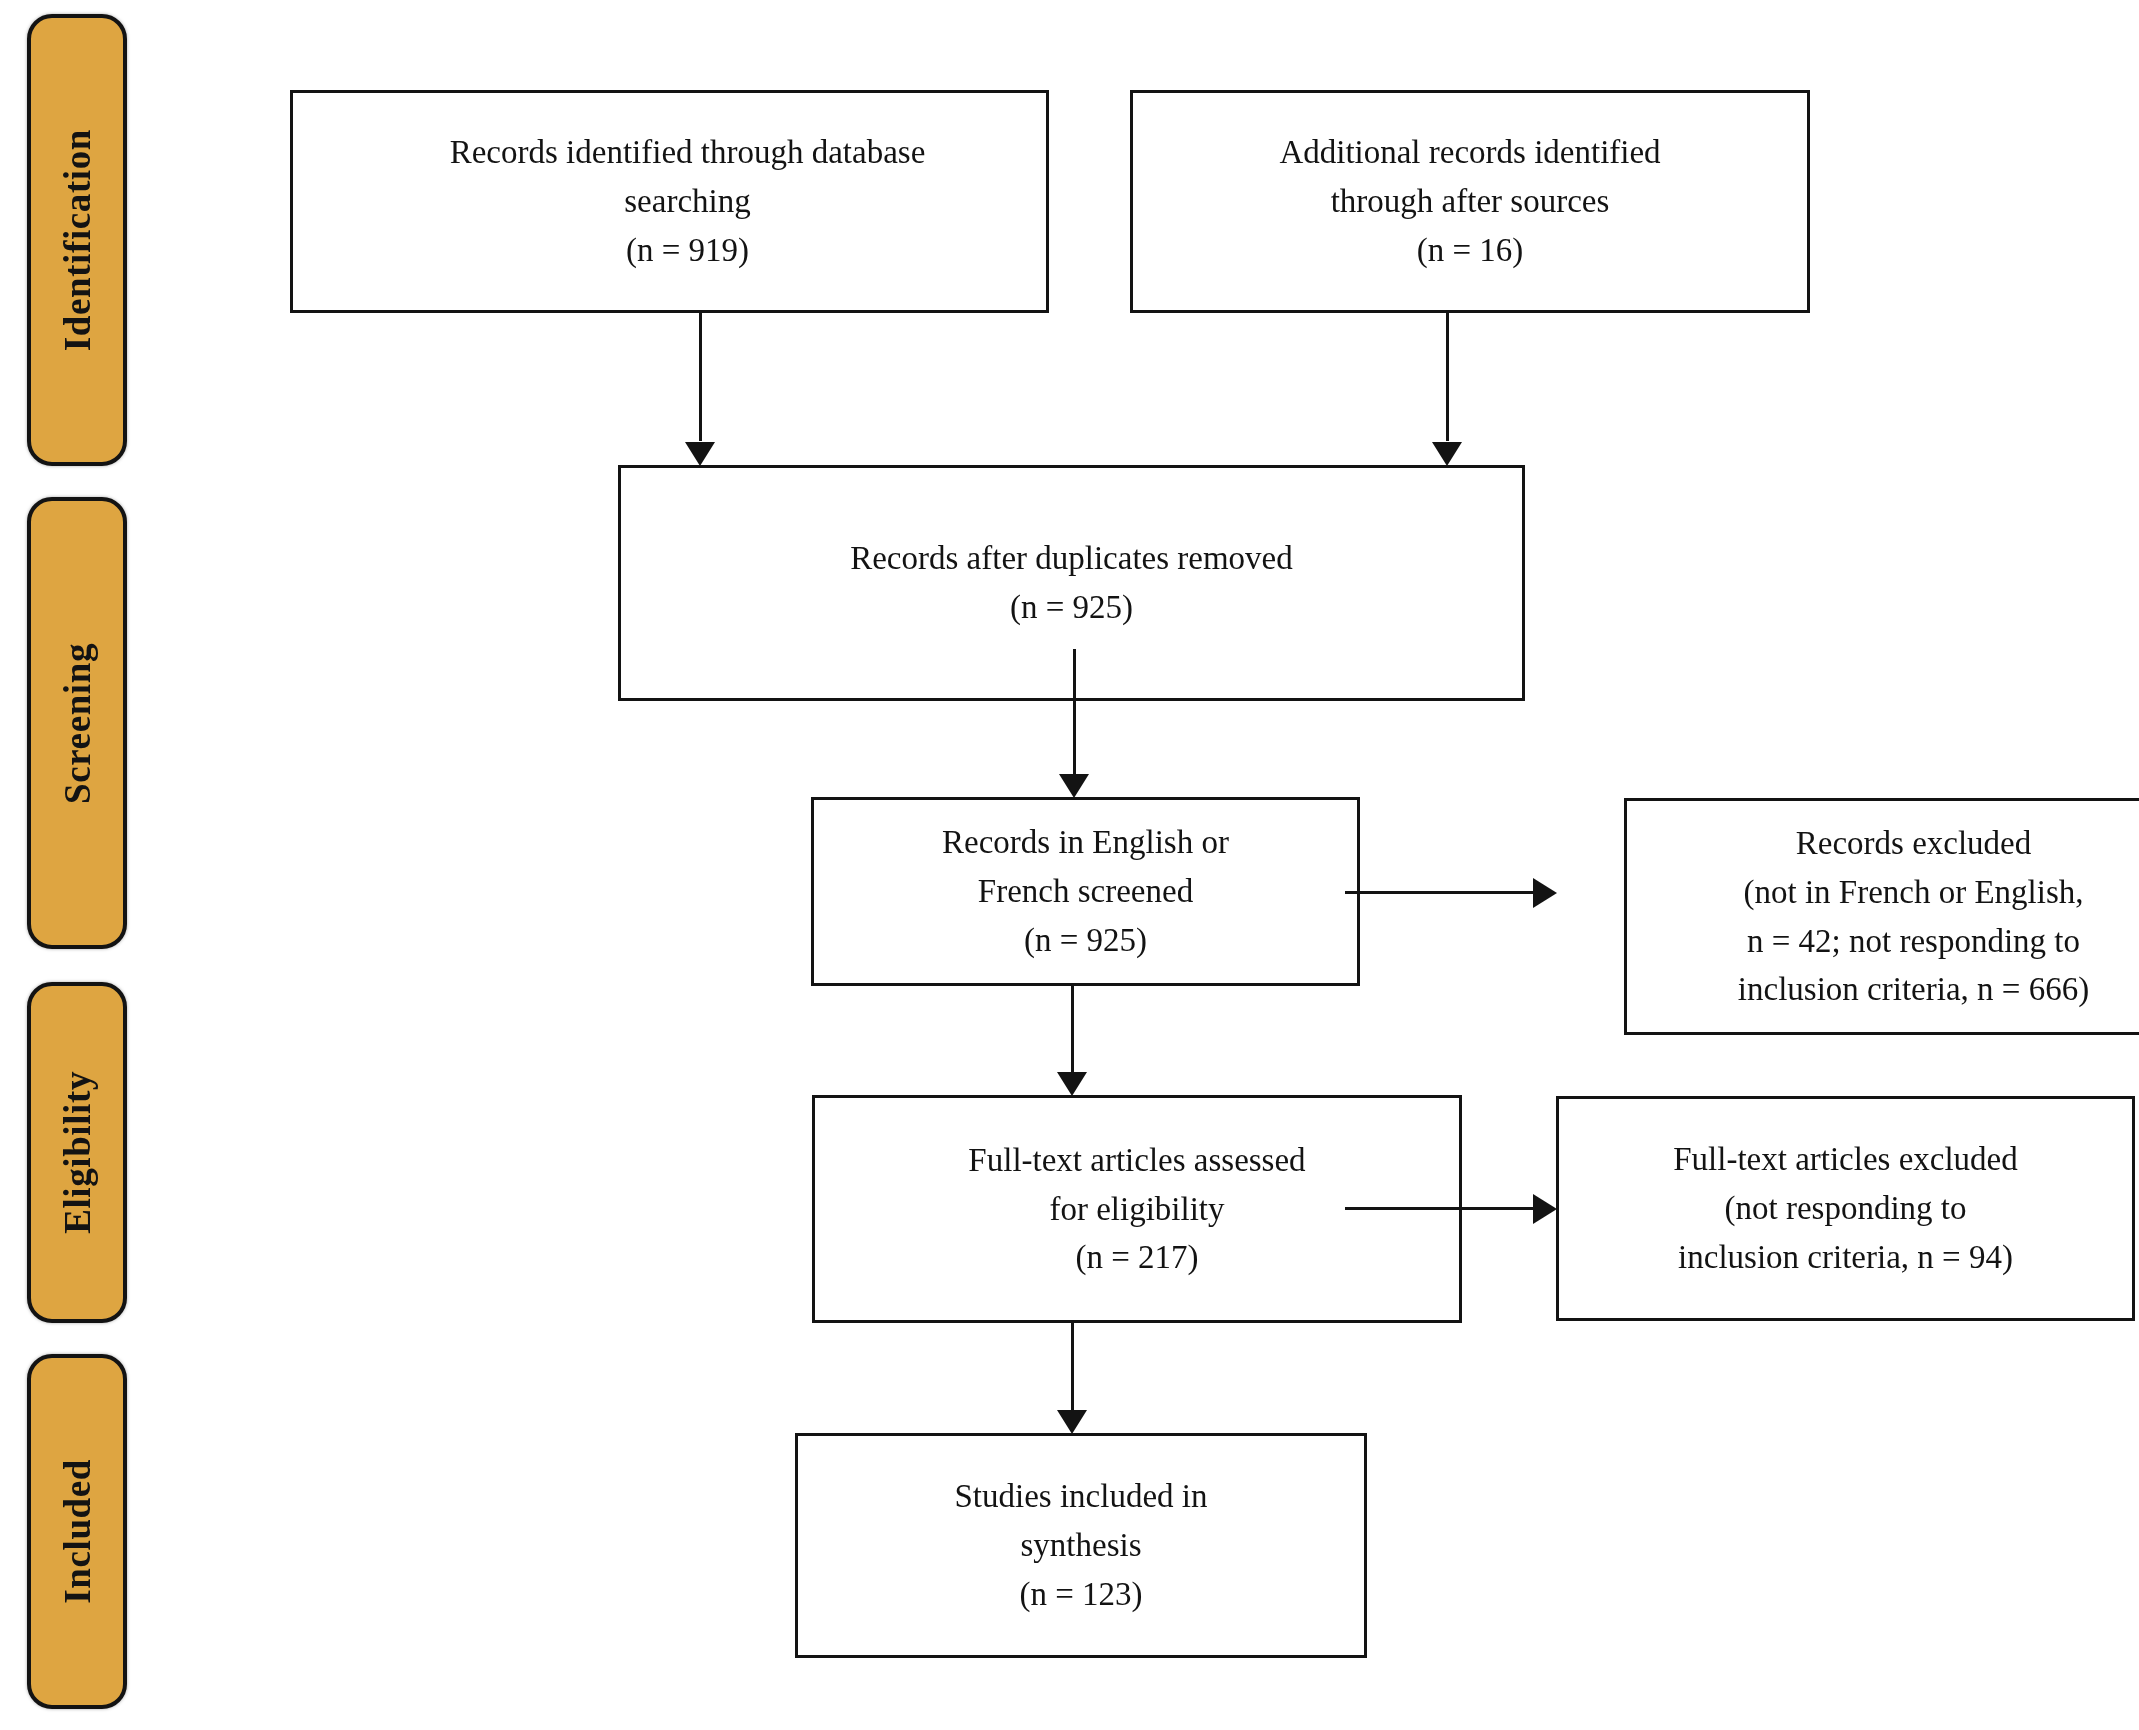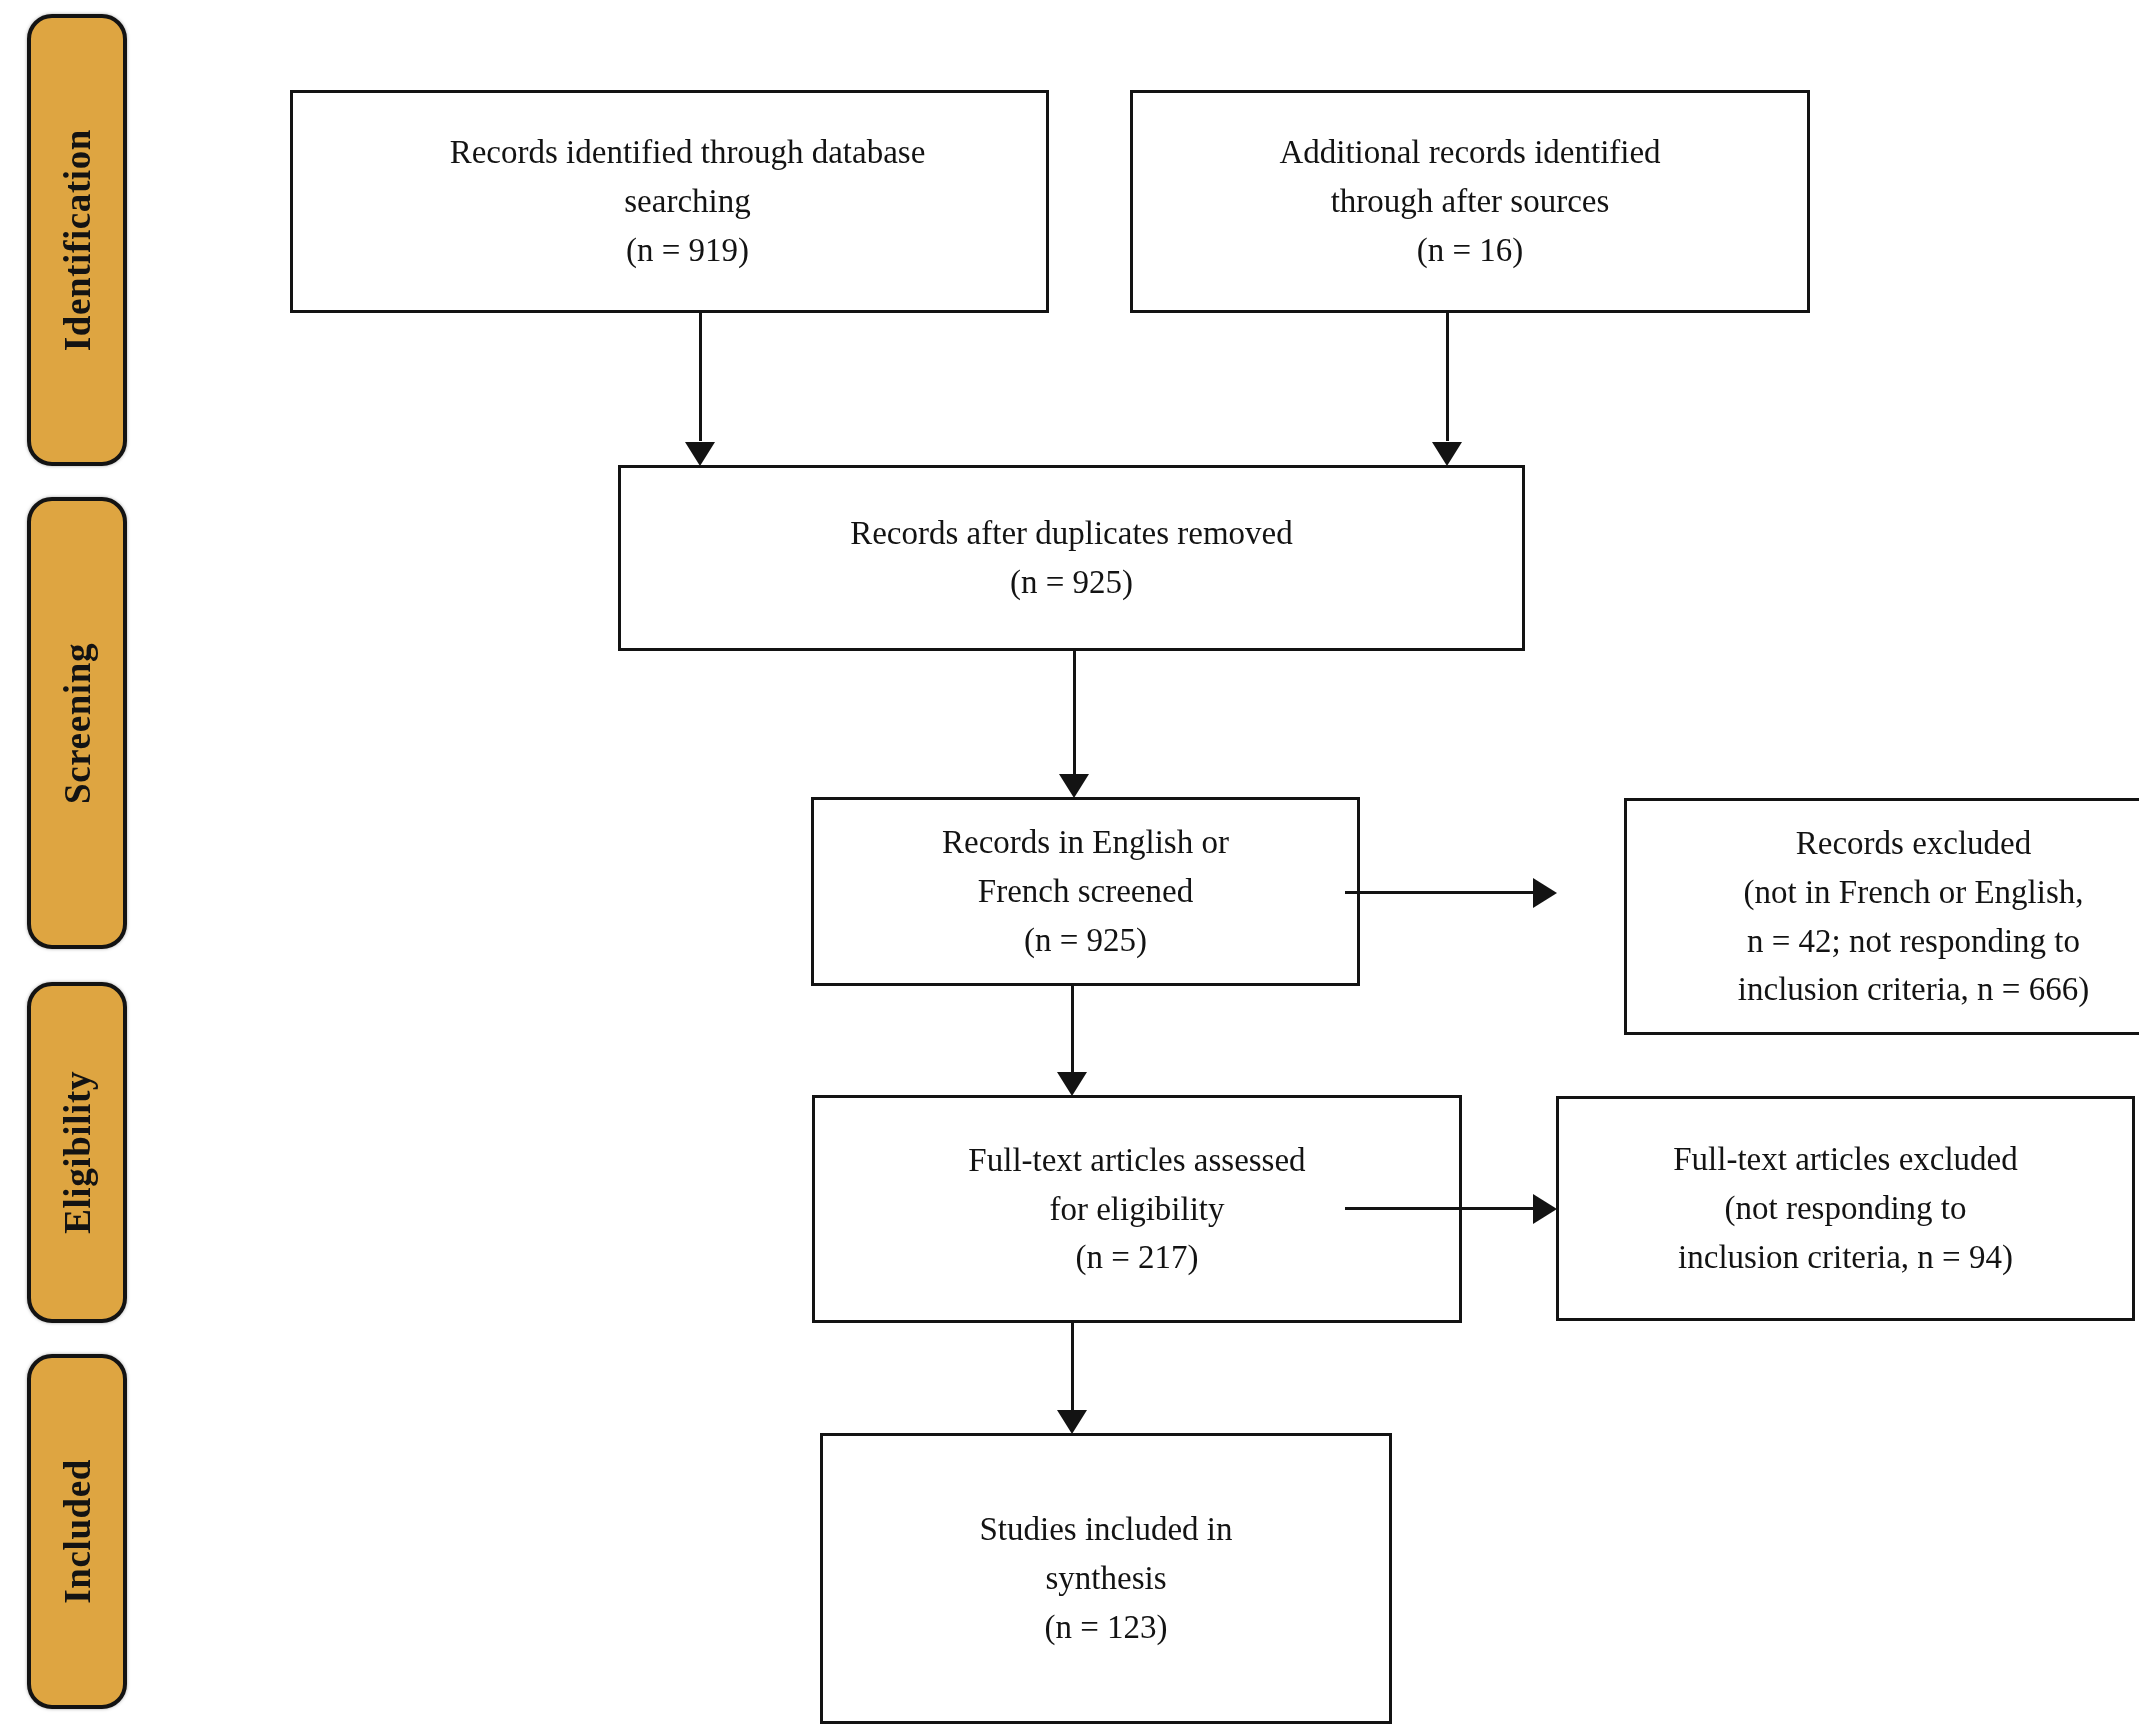--- a/index.html
+++ b/index.html
@@ -71,26 +71,26 @@
 
   
   #stage-identification { left: 27px;  top: 14.3px;   width: 100px; height: 452px; }
   #stage-screening      { left: 27px;  top: 497px;  width: 100px; height: 452px; }
   #stage-eligibility    { left: 27px;  top: 982px; width: 100px; height: 341px; }
   #stage-included       { left: 27px;  top: 1354px; width: 100px; height: 355px; }
 
   
   #box-db-search          { left: 290px;  top: 90px;  width: 759px; height: 223px; padding-left: 36px; }
   #box-other-sources      { left: 1130px; top: 90px;  width: 680px; height: 223px; }
-  #box-after-duplicates   { left: 618px; top: 465px;  width: 907px; height: 186px; }
+  #box-after-duplicates   { left: 618px; top: 465px;  width: 907px; height: 236px; }
   #box-screened           { left: 796px; top: 797px; width: 549px;  height: 189px; margin-left: 15px; }
   #box-records-excluded   { left: 1624px; top: 798px; width: 579px; height: 237px; }
   #box-fulltext-assessed  { left: 796px; top: 1095px; width: 650px;  height: 228px; margin-left: 16px; }
   #box-fulltext-excluded  { left: 1556px; top: 1096px; width: 579px; height: 225px; }
-  #box-included-synthesis { left: 795px; top: 1433px; width: 572px; height: 291px; margin-left: 25px; }
+  #box-included-synthesis { left: 795px; top: 1433px; width: 572px; height: 225px; }
 </style>
 </head>
 <body>
 
 <div id="canvas">
 
   <div class="stage" id="stage-identification">
     <span class="stage-text">Identification</span>
   </div>
   <div class="stage" id="stage-screening">

